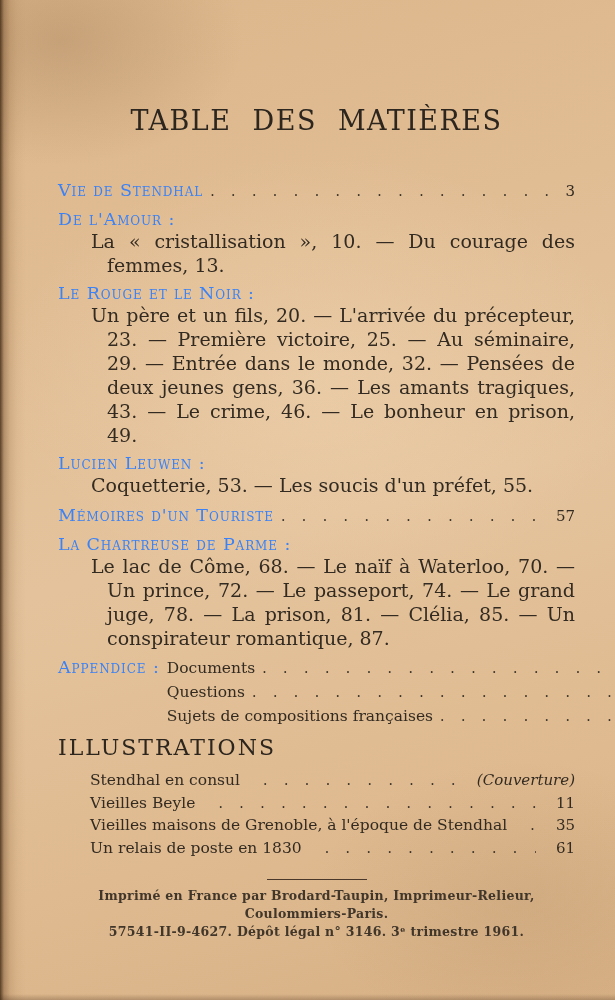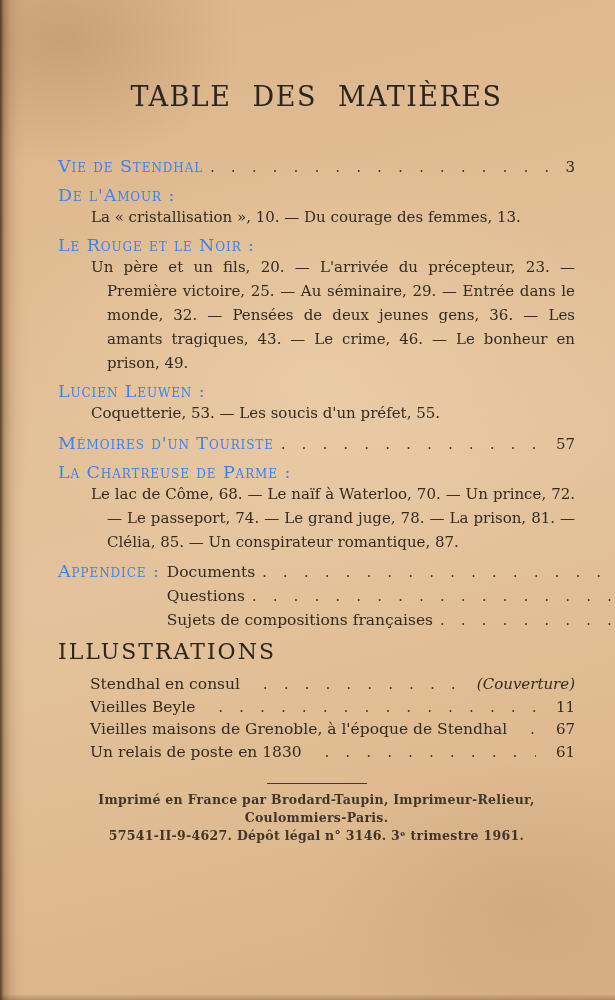--- a/index.html
+++ b/index.html
@@ -18,41 +18,41 @@
     background:linear-gradient(to right,
       rgba(56,32,13,0.80) 0px, rgba(97,62,32,0.38) 4px,
       rgba(128,88,48,0.18) 10px, rgba(148,108,66,0.07) 17px, rgba(148,108,66,0) 26px);
   }
   .bottom-edge{
     position:absolute;left:0;right:0;bottom:0;height:6px;pointer-events:none;
     background:linear-gradient(to top, rgba(56,32,13,0.25), rgba(56,32,13,0));
   }
   .content{position:absolute;left:58px;right:40px;top:0;}
   .page-title{
-    margin-top:82px;text-align:center;
+    margin-top:106px;text-align:center;
     font-size:27px;line-height:30px;letter-spacing:1.5px;word-spacing:11px;
     color:#2c261e;
   }
   .toc{margin-top:42px;}
   .toc-block{margin-bottom:6px;}
   .leader-row{display:flex;align-items:baseline;line-height:24px;}
   .sc-head{
     font-variant:small-caps;font-size:17.5px;letter-spacing:0.9px;
     white-space:nowrap;color:#3b82f6;
   }
   .leader{
     flex:1;overflow:hidden;white-space:nowrap;
     font-size:14px;letter-spacing:6px;padding-left:7px;margin-right:4px;
     color:#3a3228;
   }
   .pagenum{font-size:15px;white-space:nowrap;color:#332b21;}
   .italic{font-style:italic;}
   .section-body{
     padding-left:49px;text-indent:-16px;text-align:justify;
-    font-size:15px;line-height:24px;color:#332b21;
+    font-size:19px;line-height:24px;color:#332b21;
   }
   .appendix{display:flex;align-items:baseline;}
   .appendix .sc-head{margin-right:7px;}
   .appendix-items{flex:1;}
   .plain-text{font-size:15.5px;white-space:nowrap;}
   .illus-title{
     text-align:left;font-size:22px;line-height:24px;letter-spacing:2px;
     margin-top:8px;margin-bottom:9px;color:#2c261e;
   }
   .illus-list{padding-left:32px;}
@@ -143,21 +143,21 @@
       <span class="pagenum italic">(Couverture)</span>
     </div>
     <div class="leader-row">
       <span class="plain-text">Vieilles Beyle</span>
       <span class="leader">. . . . . . . . . . . . . . . . . . . . . . . . . . . . . . . . . . . . . . . .</span>
       <span class="pagenum">11</span>
     </div>
     <div class="leader-row">
       <span class="plain-text">Vieilles maisons  de Grenoble, à l'époque de Stendhal</span>
       <span class="leader">. . . . . . . . . . . . . . . . . . . . . . . . . . . . . . . . . . . . . . . .</span>
-      <span class="pagenum">67</span>
+      <span class="pagenum">35</span>
     </div>
     <div class="leader-row">
       <span class="plain-text">Un relais de poste en 1830</span>
       <span class="leader">. . . . . . . . . . . . . . . . . . . . . . . . . . . . . . . . . . . . . . . .</span>
       <span class="pagenum">61</span>
     </div>
   </div>
 
   <hr class="footer-rule">
 

